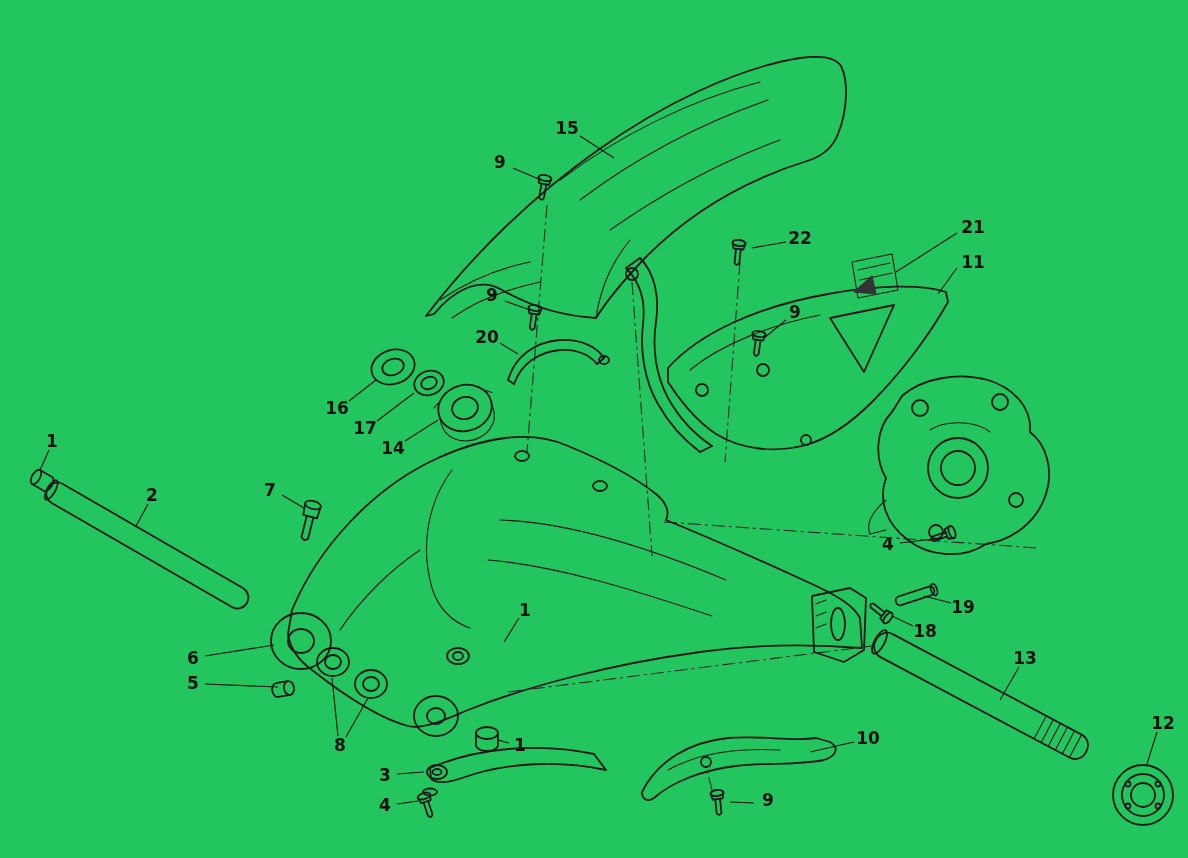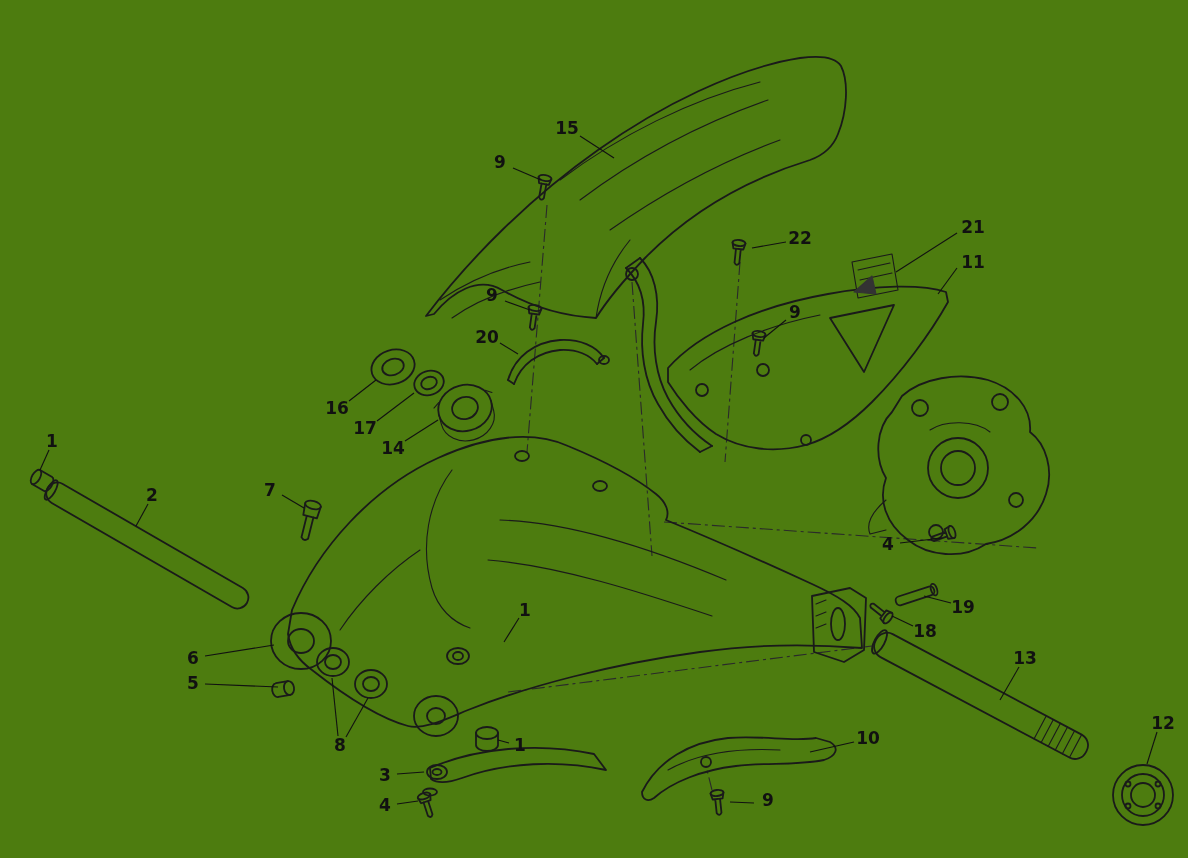--- a/index.html
+++ b/index.html
@@ -1,16 +1,16 @@
 <!DOCTYPE html>
 <html><head>
 <meta charset="utf-8">
 <style>
   html,body{margin:0;padding:0;background:#ffffff;}
-  .stage{width:1188px;height:858px;position:relative;background:#4d7c0f;overflow:hidden;
+  .stage{width:1188px;height:858px;position:relative;background:#22c55e;overflow:hidden;
          font-family:"DejaVu Sans",sans-serif;}
   svg{display:block;}
   .part{fill:none;stroke:#1a1a1a;stroke-width:1.8;stroke-linejoin:round;stroke-linecap:round;}
   .thin{stroke-width:1.1;}
   .dash{fill:none;stroke:#2a2a2a;stroke-width:1.1;stroke-dasharray:13 4 3 4;}
   .leader{stroke:#111111;stroke-width:1.1;}
   .callout{font-family:"DejaVu Sans",sans-serif;font-size:17px;font-weight:600;
            fill:#111111;text-anchor:middle;}
   .dark{fill:#333333;stroke:#333333;}
 </style>

